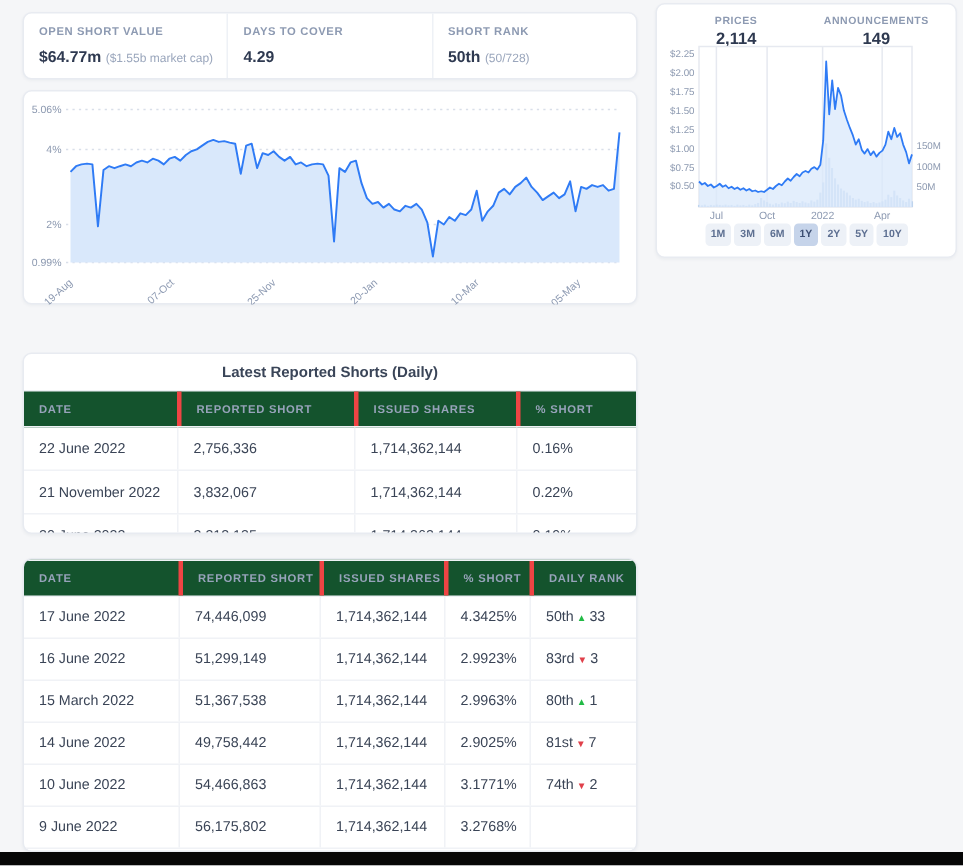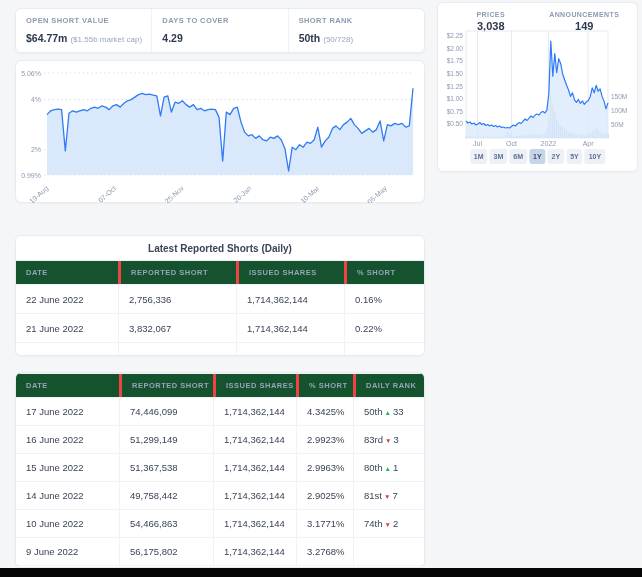--- a/index.html
+++ b/index.html
@@ -105,21 +105,21 @@
         <div>% SHORT</div>
       </div>
     <div id="daily-body">
         <div class="tbl-row daily-grid">
           <div>22 June 2022</div>
           <div>2,756,336</div>
           <div>1,714,362,144</div>
           <div>0.16%</div>
         </div>
         <div class="tbl-row daily-grid">
-          <div>21 June 2022</div>
+          <div>21 November 2022</div>
           <div>3,832,067</div>
           <div>1,714,362,144</div>
           <div>0.22%</div>
         </div>
         <div class="tbl-row daily-grid">
           <div>20 June 2022</div>
           <div>3,318,135</div>
           <div>1,714,362,144</div>
           <div>0.19%</div>
         </div>
@@ -143,21 +143,21 @@
           <div><span>50th</span><span class="rank-arrow-up">▲</span><span>33</span></div>
         </div>
         <div class="tbl-row agg-grid">
           <div>16 June 2022</div>
           <div>51,299,149</div>
           <div>1,714,362,144</div>
           <div>2.9923%</div>
           <div><span>83rd</span><span class="rank-arrow-down">▼</span><span>3</span></div>
         </div>
         <div class="tbl-row agg-grid">
-          <div>15 June 2022</div>
+          <div>15 March 2022</div>
           <div>51,367,538</div>
           <div>1,714,362,144</div>
           <div>2.9963%</div>
           <div><span>80th</span><span class="rank-arrow-up">▲</span><span>1</span></div>
         </div>
         <div class="tbl-row agg-grid">
           <div>14 June 2022</div>
           <div>49,758,442</div>
           <div>1,714,362,144</div>
           <div>2.9025%</div>
@@ -177,21 +177,21 @@
           <div>3.2768%</div>
           <div></div>
         </div>
       </div>
   </div>
 
   <div class="card price-card">
     <div class="ph">
       <div class="ph-col">
         <div class="ph-label">PRICES</div>
-        <div class="ph-value">3,038</div>
+        <div class="ph-value">2,114</div>
       </div>
       <div class="ph-col">
         <div class="ph-label">ANNOUNCEMENTS</div>
         <div class="ph-value">149</div>
       </div>
     </div>
     <svg id="price-svg" width="197" height="118" viewBox="0 0 197 118">
         <line x1="37.6" y1="2" x2="37.6" y2="109" stroke="#e6e9f0" stroke-width="1"></line>
         <text x="37.6" y="117" text-anchor="middle" fill="#8d9ab2" font-size="7">Jul</text>
         <line x1="71.4" y1="2" x2="71.4" y2="109" stroke="#e6e9f0" stroke-width="1"></line>

